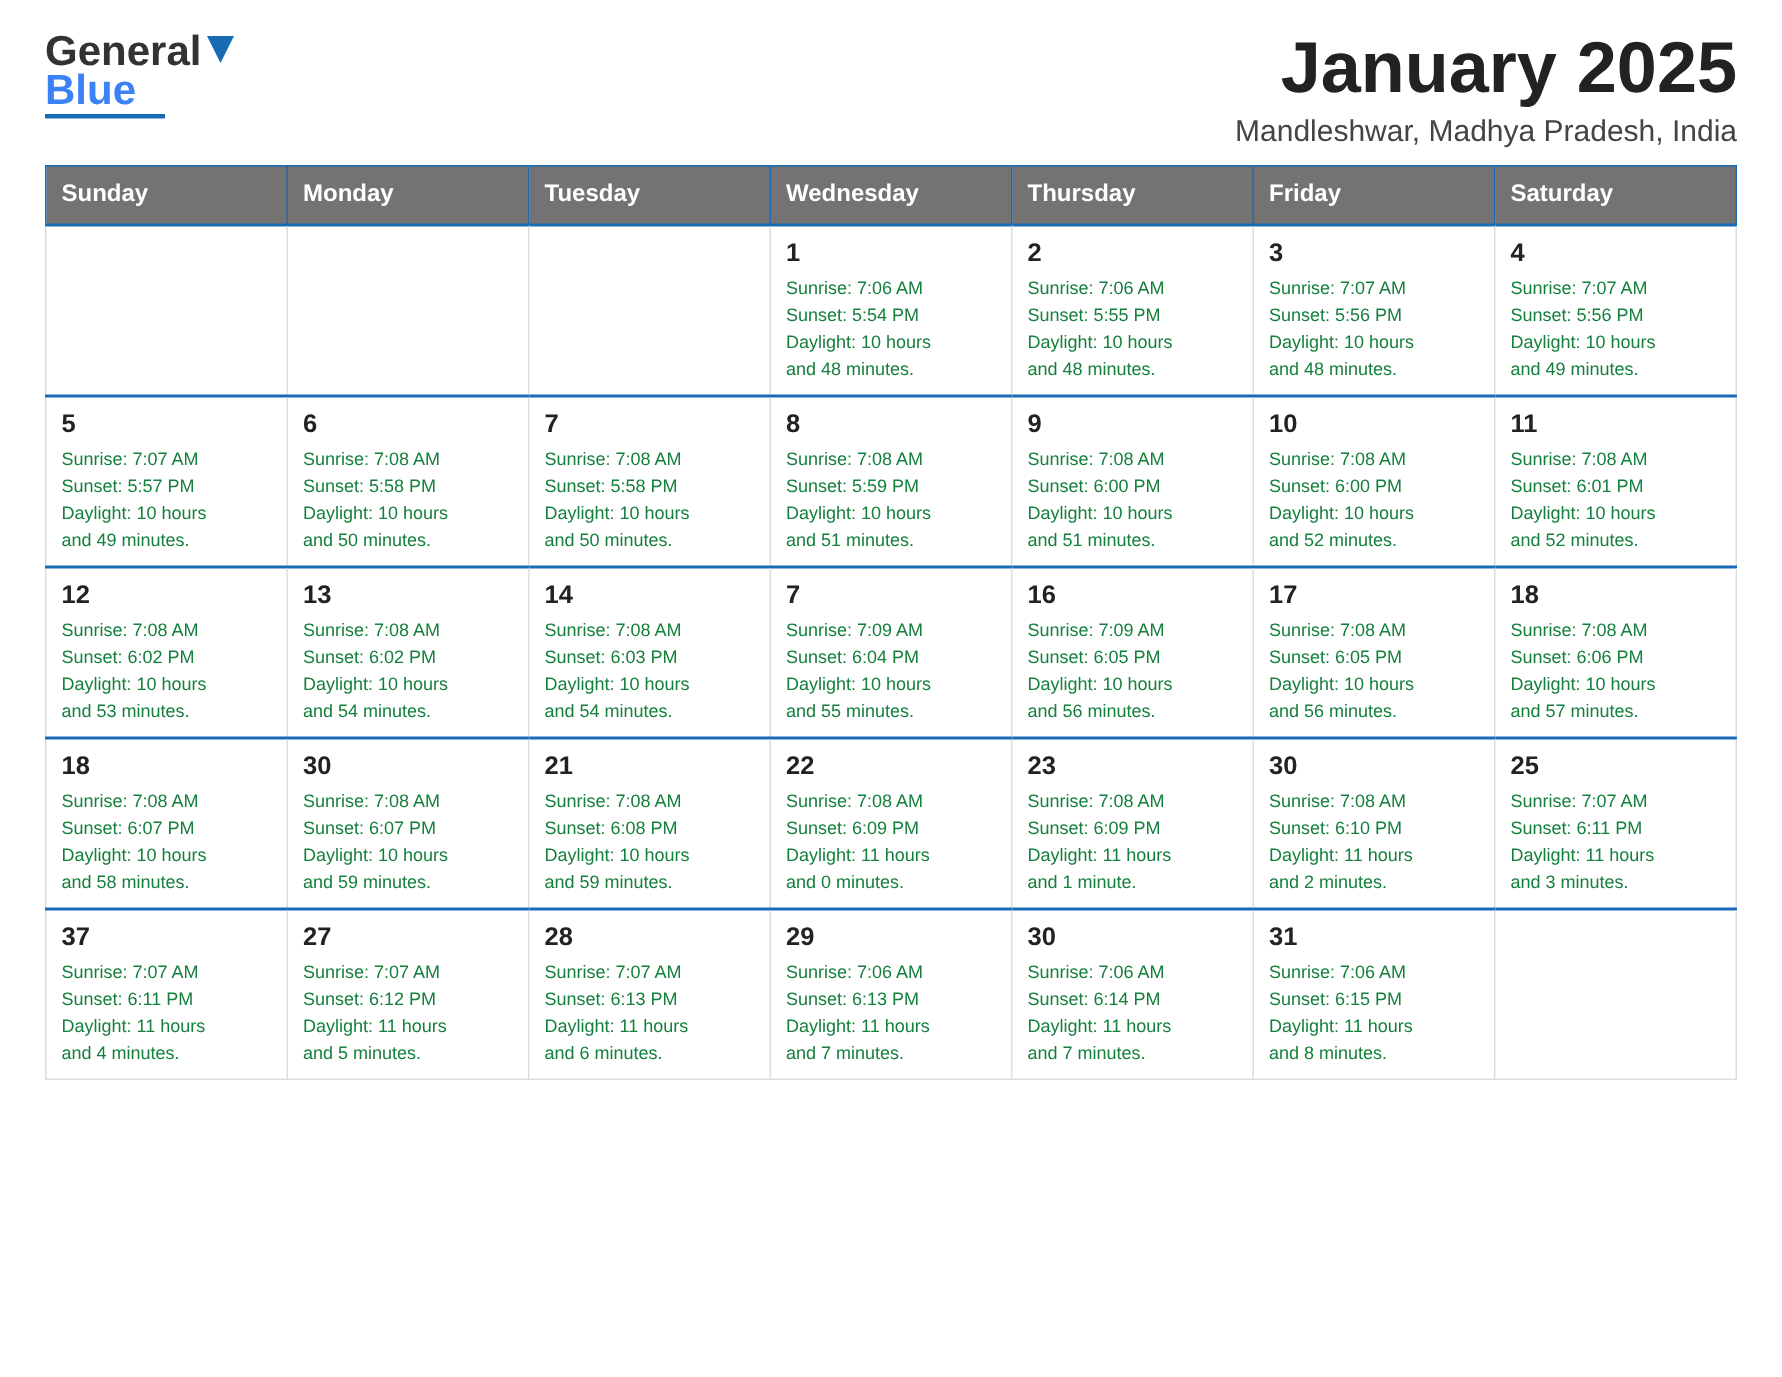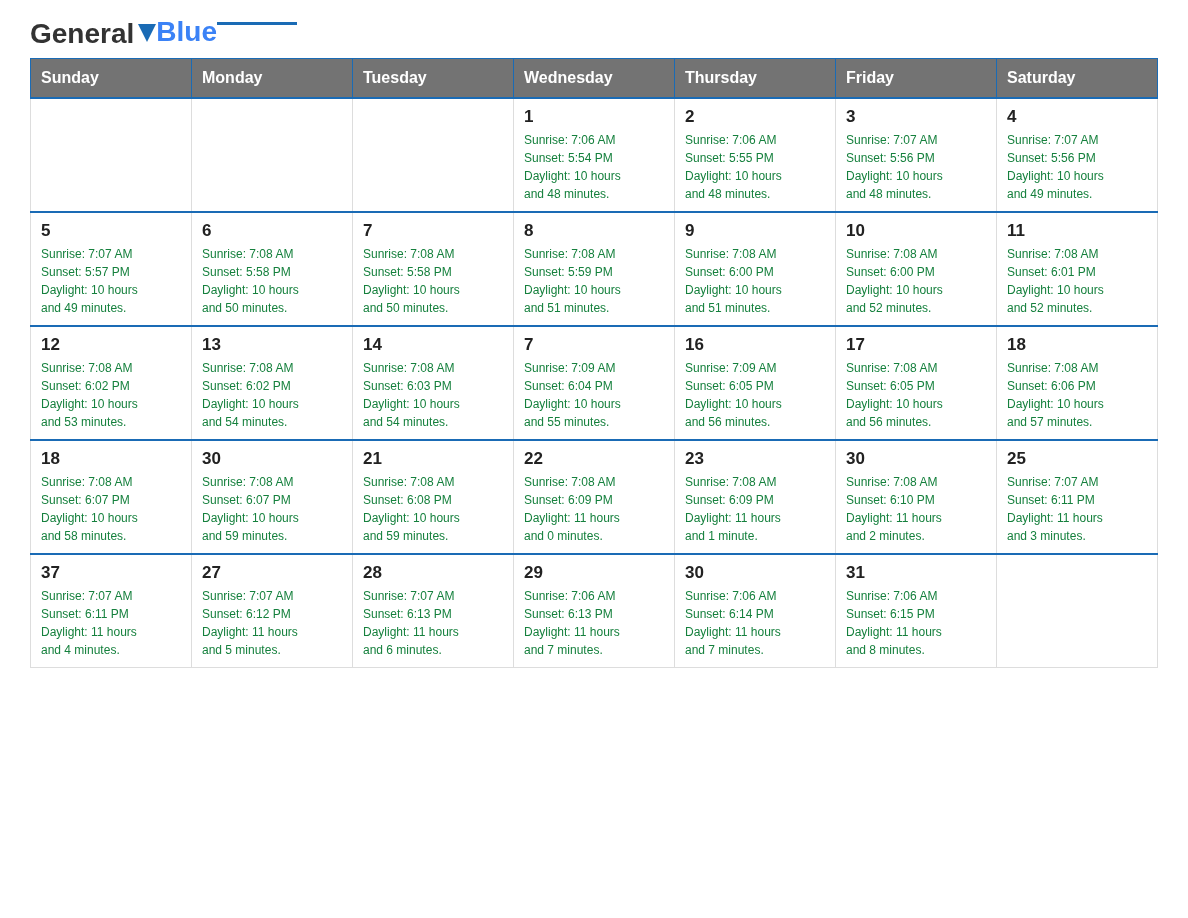--- a/index.html
+++ b/index.html
@@ -11,21 +11,21 @@
       min-height: 918px;
     }
     .header {
       display: flex;
       justify-content: space-between;
       align-items: flex-start;
       margin-bottom: 10px;
     }
     .logo {
       display: flex;
-      flex-direction: row;
+      flex-direction: column;
       align-items: flex-start;
     }
     .logo-text {
       font-size: 28px;
       font-weight: bold;
       color: #333;
       line-height: 1;
     }
     .logo-line {
       width: 80px;
@@ -110,20 +110,24 @@
         <svg width="18" height="20" viewBox="0 0 18 20">
           <polygon points="0,0 18,0 9,18" fill="#1a6bb5"></polygon>
         </svg>
       </span>
     </div>
     <div style="display:flex; align-items:center; margin-top:-2px;">
       <span class="logo-text" style="color:#3b82f6; font-size:28px;">Blue</span>
     </div>
     <div class="logo-line"></div>
   </div>
+  <div class="title-section">
+    <div class="month-title">January 2025</div>
+    <div class="location">Mandleshwar, Madhya Pradesh, India</div>
+  </div>
 </div>
 
 <table class="calendar">
   <thead>
     <tr>
     <th>Sunday</th>
         <th>Monday</th>
         <th>Tuesday</th>
         <th>Wednesday</th>
         <th>Thursday</th>

